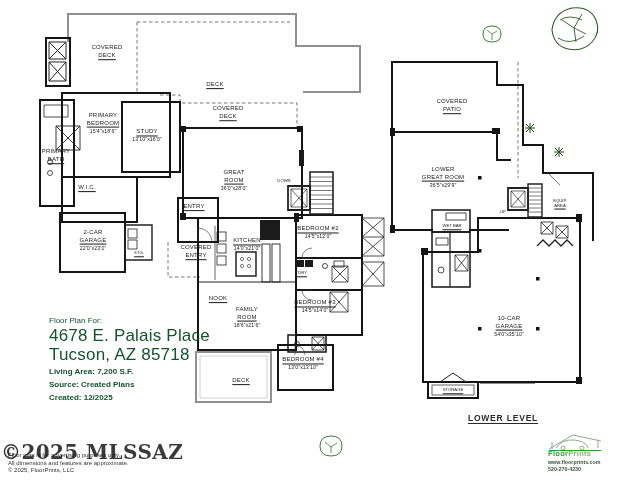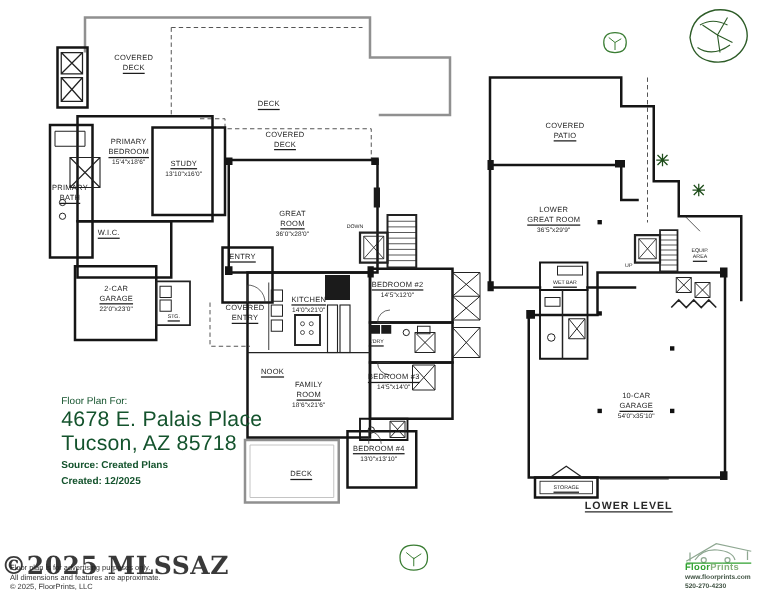--- a/index.html
+++ b/index.html
@@ -297,26 +297,27 @@
   <span class="l">10-CAR</span>
   <span class="l u">GARAGE</span>
   <span class="d">54'0"x35'10"</span>
 </div>
 <div class="room tiny" style="left:453px;top:390px">
   <span class="l u">STORAGE</span>
 </div>
 <div class="room tiny" style="left:503px;top:212px">
   <span class="l">UP</span>
 </div>
-<div class="level-title" style="left:503px;top:404px">LOWER LEVEL</div>
+<div class="level-title" style="left:503px;top:418px">LOWER LEVEL</div>
 
 <div class="titleblock">
   <div class="tb-label">Floor Plan For:</div>
   <div class="tb-addr">4678 E. Palais Place</div>
   <div class="tb-addr">Tucson, AZ  85718</div>
+  <div class="tb-meta">Living Area:  7,200 S.F.</div>
   <div class="tb-meta">Source:  Created Plans</div>
   <div class="tb-meta">Created:  12/2025</div>
 </div>
 
 <div class="disclaimer">
   <div>Floor plan is for advertising purposes only.</div>
   <div>All dimensions and features are approximate.</div>
   <div>© 2025, FloorPrints, LLC</div>
 </div>
 <div class="watermark">©2025 MLSSAZ</div>

